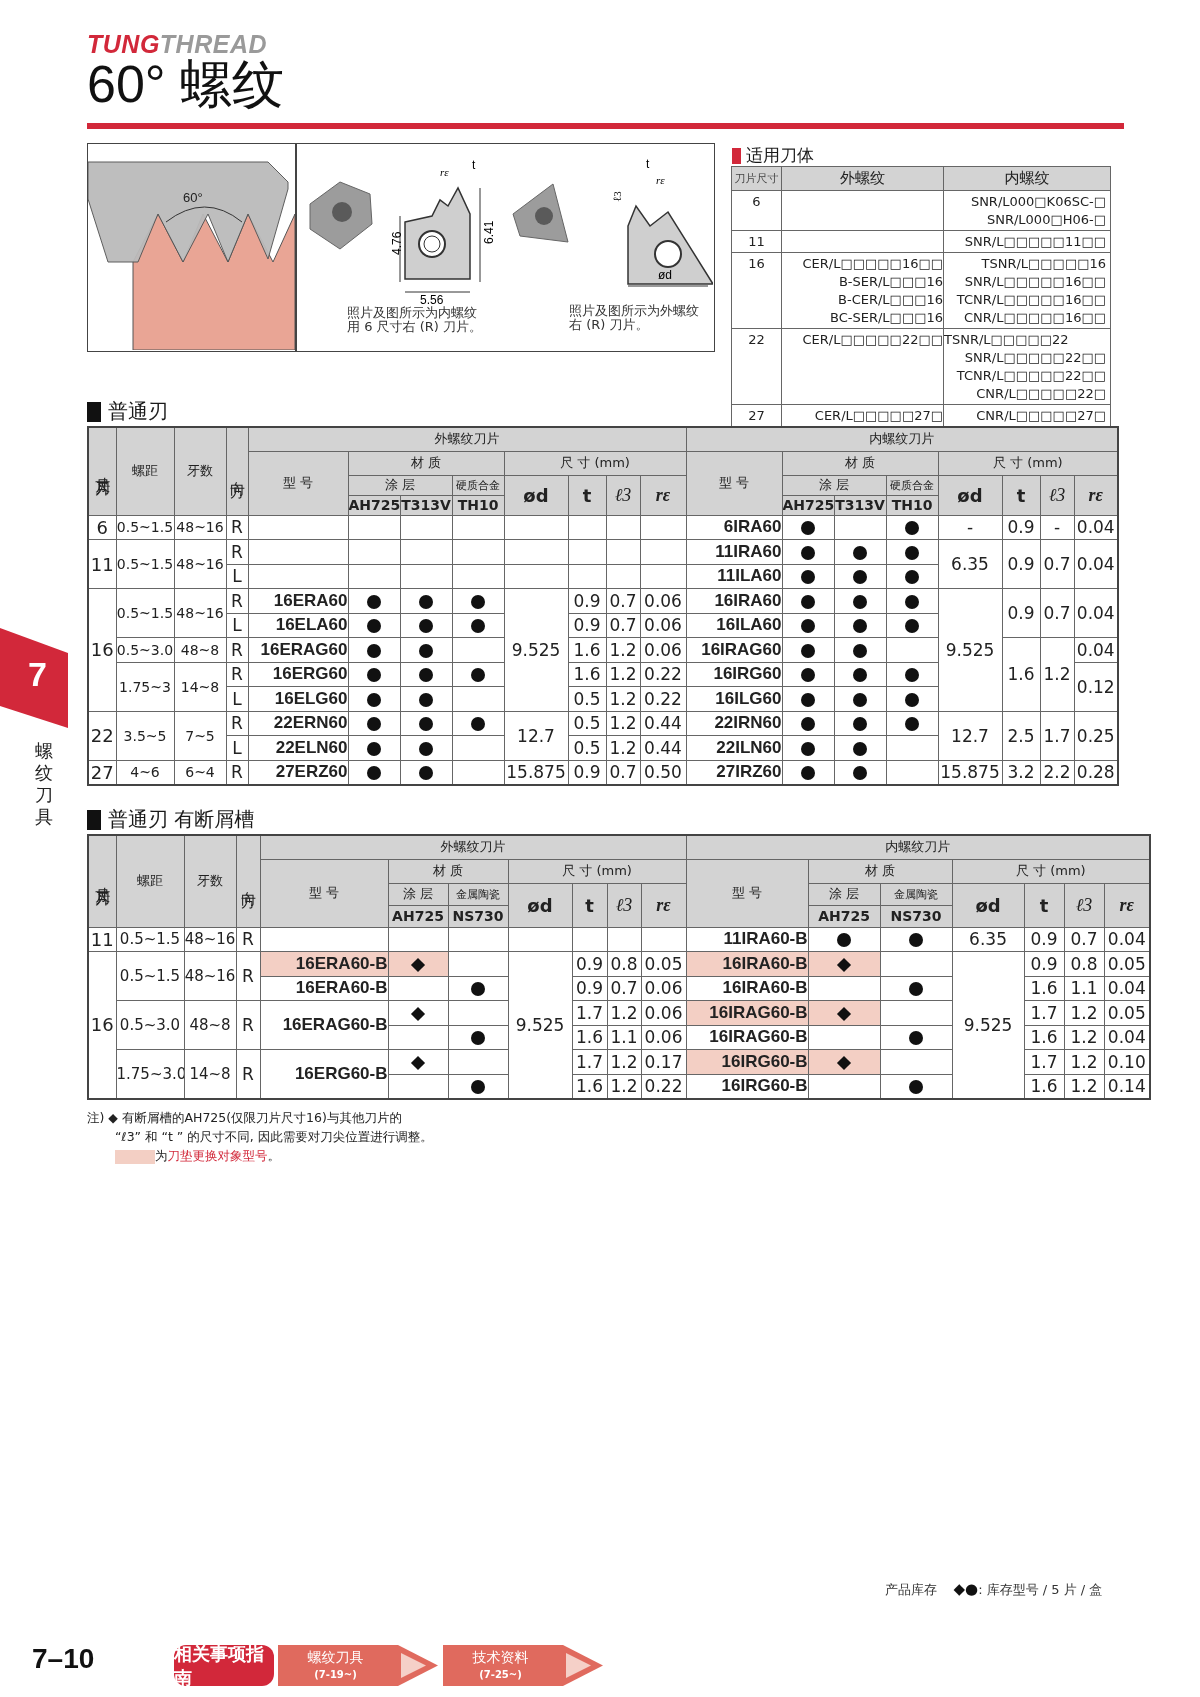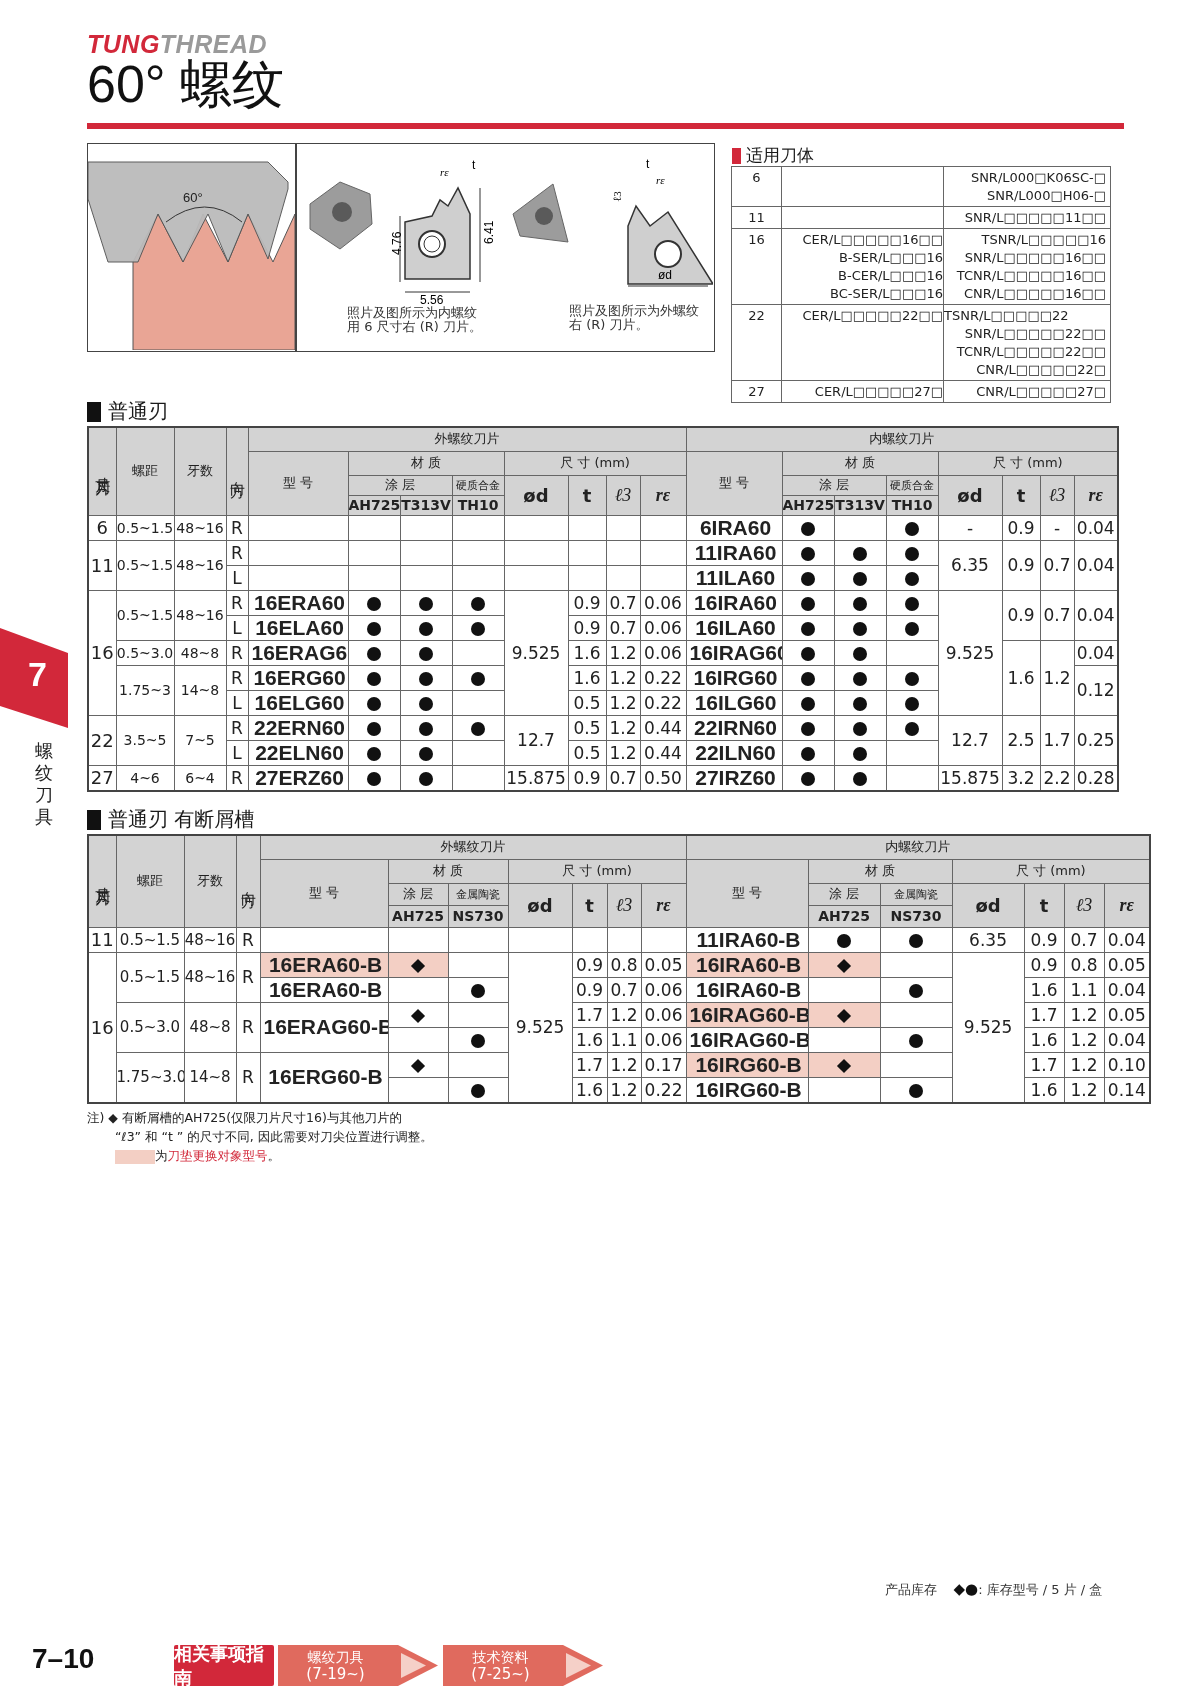--- a/index.html
+++ b/index.html
@@ -40,41 +40,41 @@
   
   .main { left: 87px; width: 1024px; border: 2px solid #444; }
   .main th { font-size: 13px; }
   .main th.bold { font-weight: bold; font-size: 14px; }
   .main th.sm { font-size: 11px; }
   .main th.big { font-size: 18px; font-weight: bold; }
   .main th.vert { writing-mode: vertical-rl; text-orientation: upright; font-size: 15px; letter-spacing: -2px; }
   .main td { height: 24.5px; font-size: 17px; color: #222; }
   .main td.sz { font-size: 18px; }
   .main td.pitch { font-size: 14px; }
-  .main td.model { text-align: center; padding-left: 3px; font-weight: bold; font-size: 21px; font-family: "Liberation Sans", sans-serif; }
+  .main td.model { text-align: right; padding-left: 3px; font-weight: bold; font-size: 17px; font-family: "Liberation Sans", sans-serif; }
   .main td.hl { background: #f3cfc4; }
   .dot { display: inline-block; width: 14px; height: 14px; background: #111; border-radius: 50%; vertical-align: middle; }
   .dia { display: inline-block; width: 10px; height: 10px; background: #111; transform: rotate(45deg); vertical-align: middle; }
 
   
   .sidetab { left: 0; top: 628px; width: 68px; height: 100px; }
   .sidetab-num { left: 28px; top: 655px; color: #fff; font-weight: bold; font-size: 34px; font-family: "Liberation Sans", sans-serif; }
   .sidetab-label { left: 34px; top: 740px; width: 20px; font-size: 18px; line-height: 22px; color: #222; text-align: center; }
 
   .notes { left: 87px; top: 1108px; font-size: 12.5px; line-height: 19px; color: #222; }
   .notes .pinkbox { display: inline-block; width: 40px; height: 14px; background: #f3cfc4; vertical-align: middle; margin-left: 28px; }
   .notes .red { color: #d2283a; }
 
   .stock { left: 885px; top: 1580px; font-size: 13px; color: #333; }
   .pagenum { left: 32px; top: 1643px; font-size: 28px; font-weight: bold; font-family: "Liberation Sans", sans-serif; color: #111; }
   .nav1 { left: 174px; top: 1645px; width: 100px; height: 41px; background: #d2283a; color: #fff; font-size: 18px; font-weight: bold;
-          display: flex; align-items: center; justify-content: center; border-radius: 2px; }
+          display: flex; align-items: center; justify-content: center; border-radius: 12px; }
   .navarrow { height: 41px; top: 1645px; }
   .navtext { color: #fff; text-align: center; font-size: 14px; line-height: 17px; }
-  .navtext small { font-size: 15px; display: block; font-weight: normal; }
+  .navtext small { font-size: 10px; display: block; font-weight: bold; }
 </style>
 </head>
 <body>
 
 <div class="abs brand"><span class="b1">TUNG</span><span class="b2">THREAD</span></div>
 <div class="abs title">60° 螺纹</div>
 <div class="abs redrule"></div>
 
 <div class="abs picbox">
   <div class="divider"></div>
@@ -125,20 +125,25 @@
     <span class="sq"></span>
     <span>适用刀体</span>
   </div>
 <table class="holder">
   <colgroup>
       <col style="width:50px">
       <col style="width:162px">
       <col style="width:167px">
     </colgroup>
   <tbody>
+      <tr>
+    <th class="s">刀片尺寸</th>
+    <th>外螺纹</th>
+    <th>内螺纹</th>
+  </tr>
   <tr>
     <td>6</td>
     <td class="l"></td>
     <td class="r">
           <div>SNR/L000□K06SC-□</div>
           <div>SNR/L000□H06-□</div>
         </td>
   </tr>
   <tr>
     <td>11</td>

